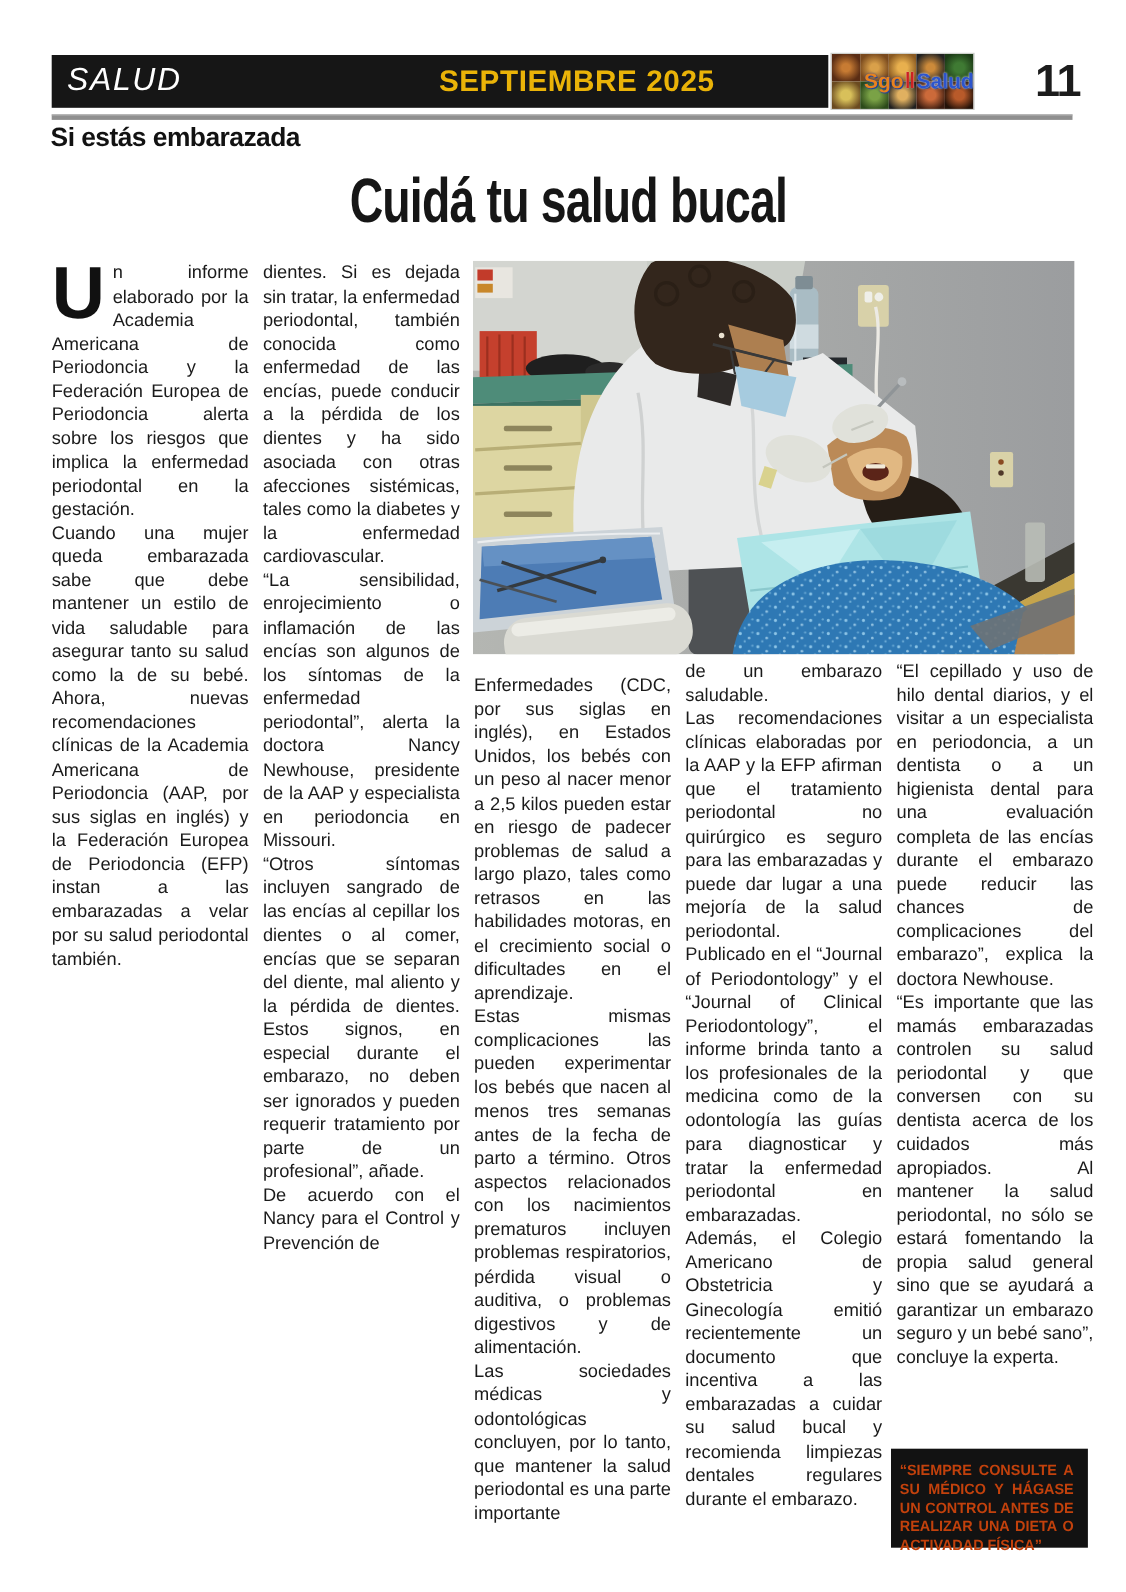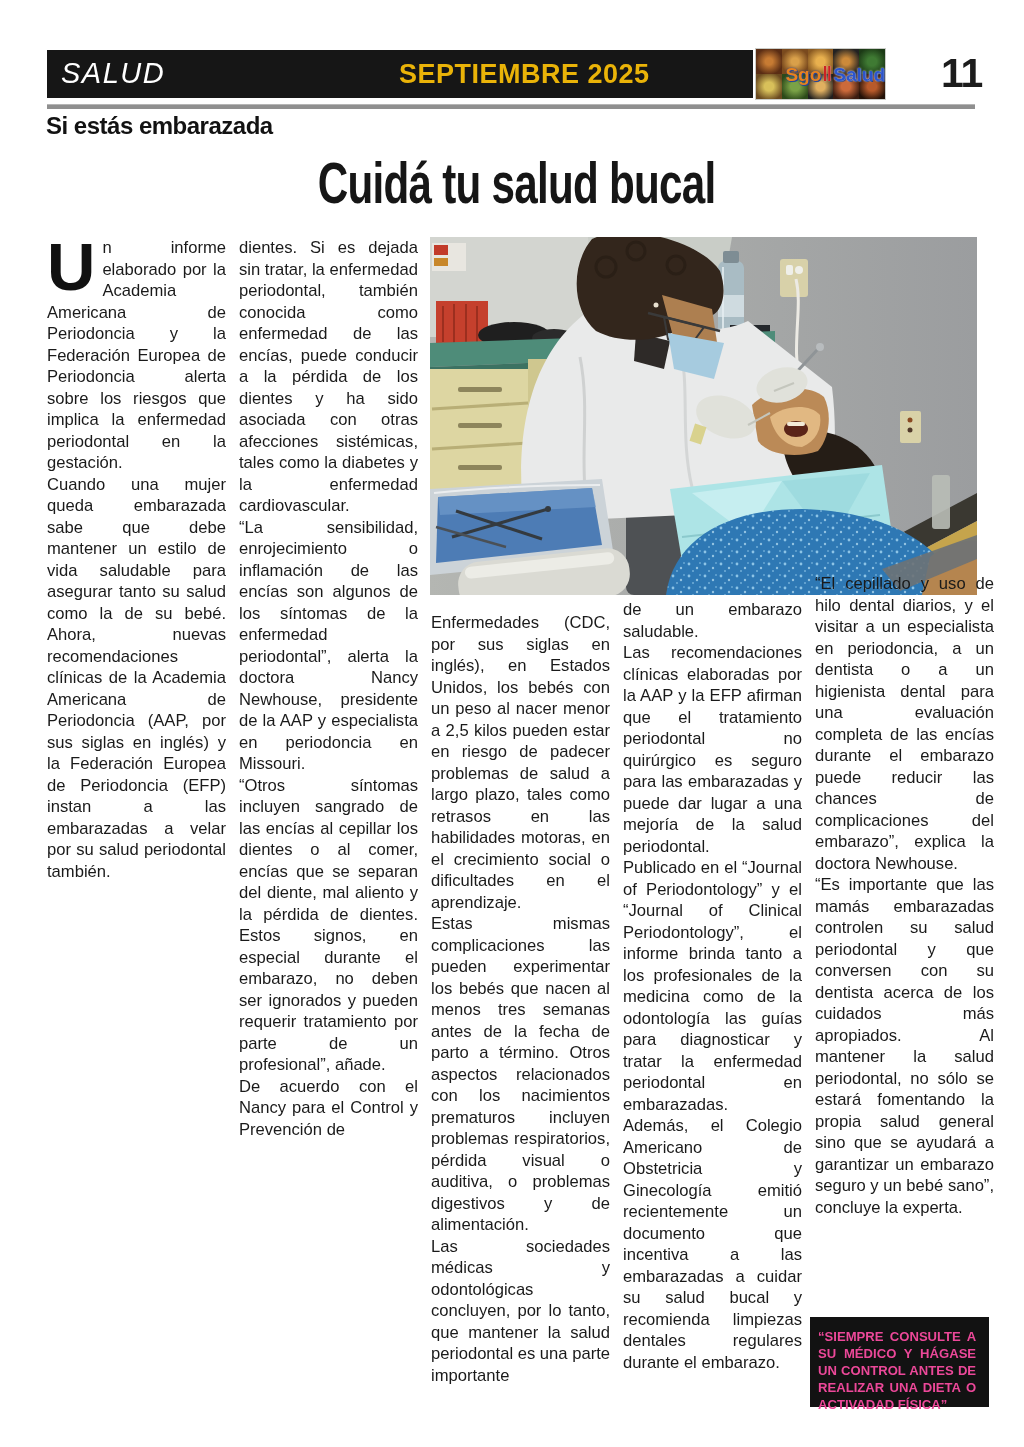--- a/index.html
+++ b/index.html
@@ -58,32 +58,32 @@
   
   .col{
     position:absolute;width:179px;font-size:16.6px;line-height:21.5px;
     text-align:justify;color:#1a1a1a;overflow:hidden;
   }
   .col p{margin:0;}
   #col1{left:47px;top:237px;height:1172px;}
   #col2{left:239px;top:237px;height:1172px;}
   #col3{left:431px;top:599px;height:812px;margin-top:13px;}
   #col4{left:623px;top:599px;height:812px;}
-  #col5{left:815px;top:573px;height:712px;}
+  #col5{left:815px;top:599px;height:712px;}
   .dropcap{
     float:left;font-size:67px;line-height:53px;font-weight:bold;color:#111;
     padding:3px 7px 0 0;
   }
   
   .photo{position:absolute;left:430px;top:237px;width:547px;height:358px;overflow:hidden;}
   .photo svg{display:block;width:100%;height:100%;}
   
   .notice{
     position:absolute;left:810px;top:1317px;width:179px;height:90px;
-    background:#121212;color:#ec4899;box-sizing:border-box;padding:11px 8px;
+    background:#121212;color:#c2410c;box-sizing:border-box;padding:11px 8px;
   }
   .notice span{
     display:block;font-weight:bold;font-size:13.5px;line-height:17px;
     text-align:justify;transform:scaleX(0.97);transform-origin:0 0;letter-spacing:0;
   }
 </style>
 </head>
 <body>
 
 <div class="header-bar">

